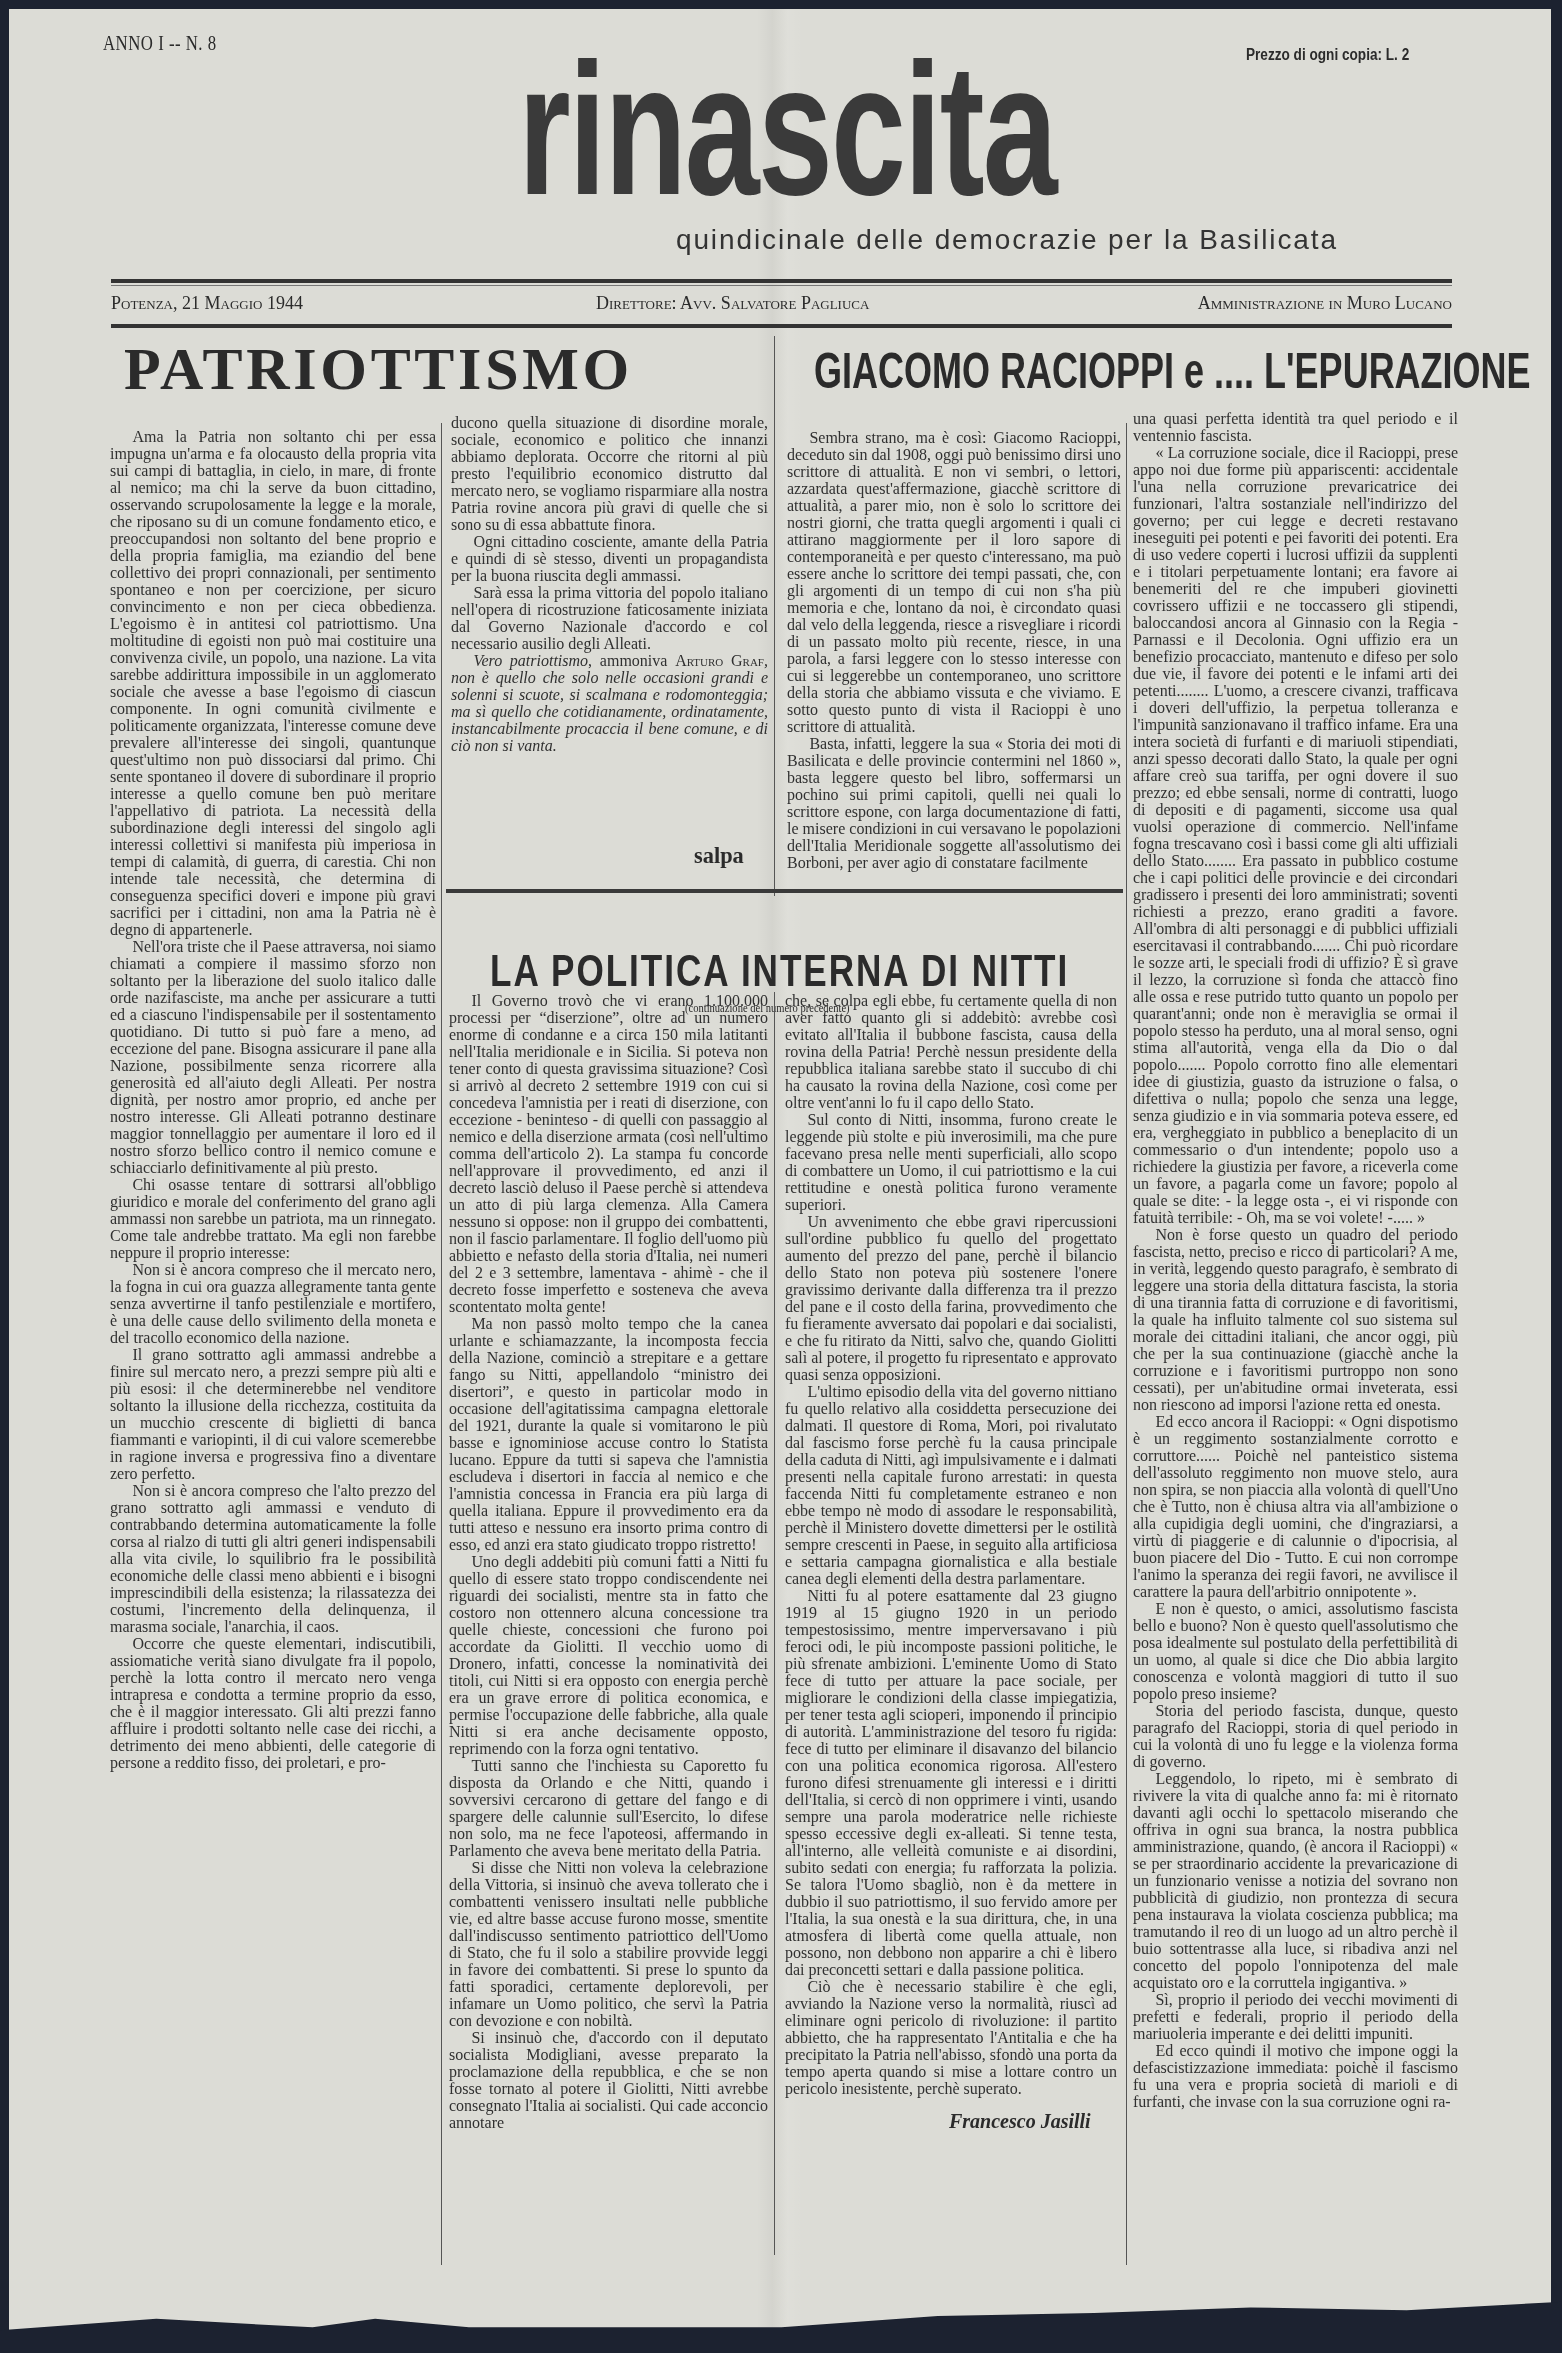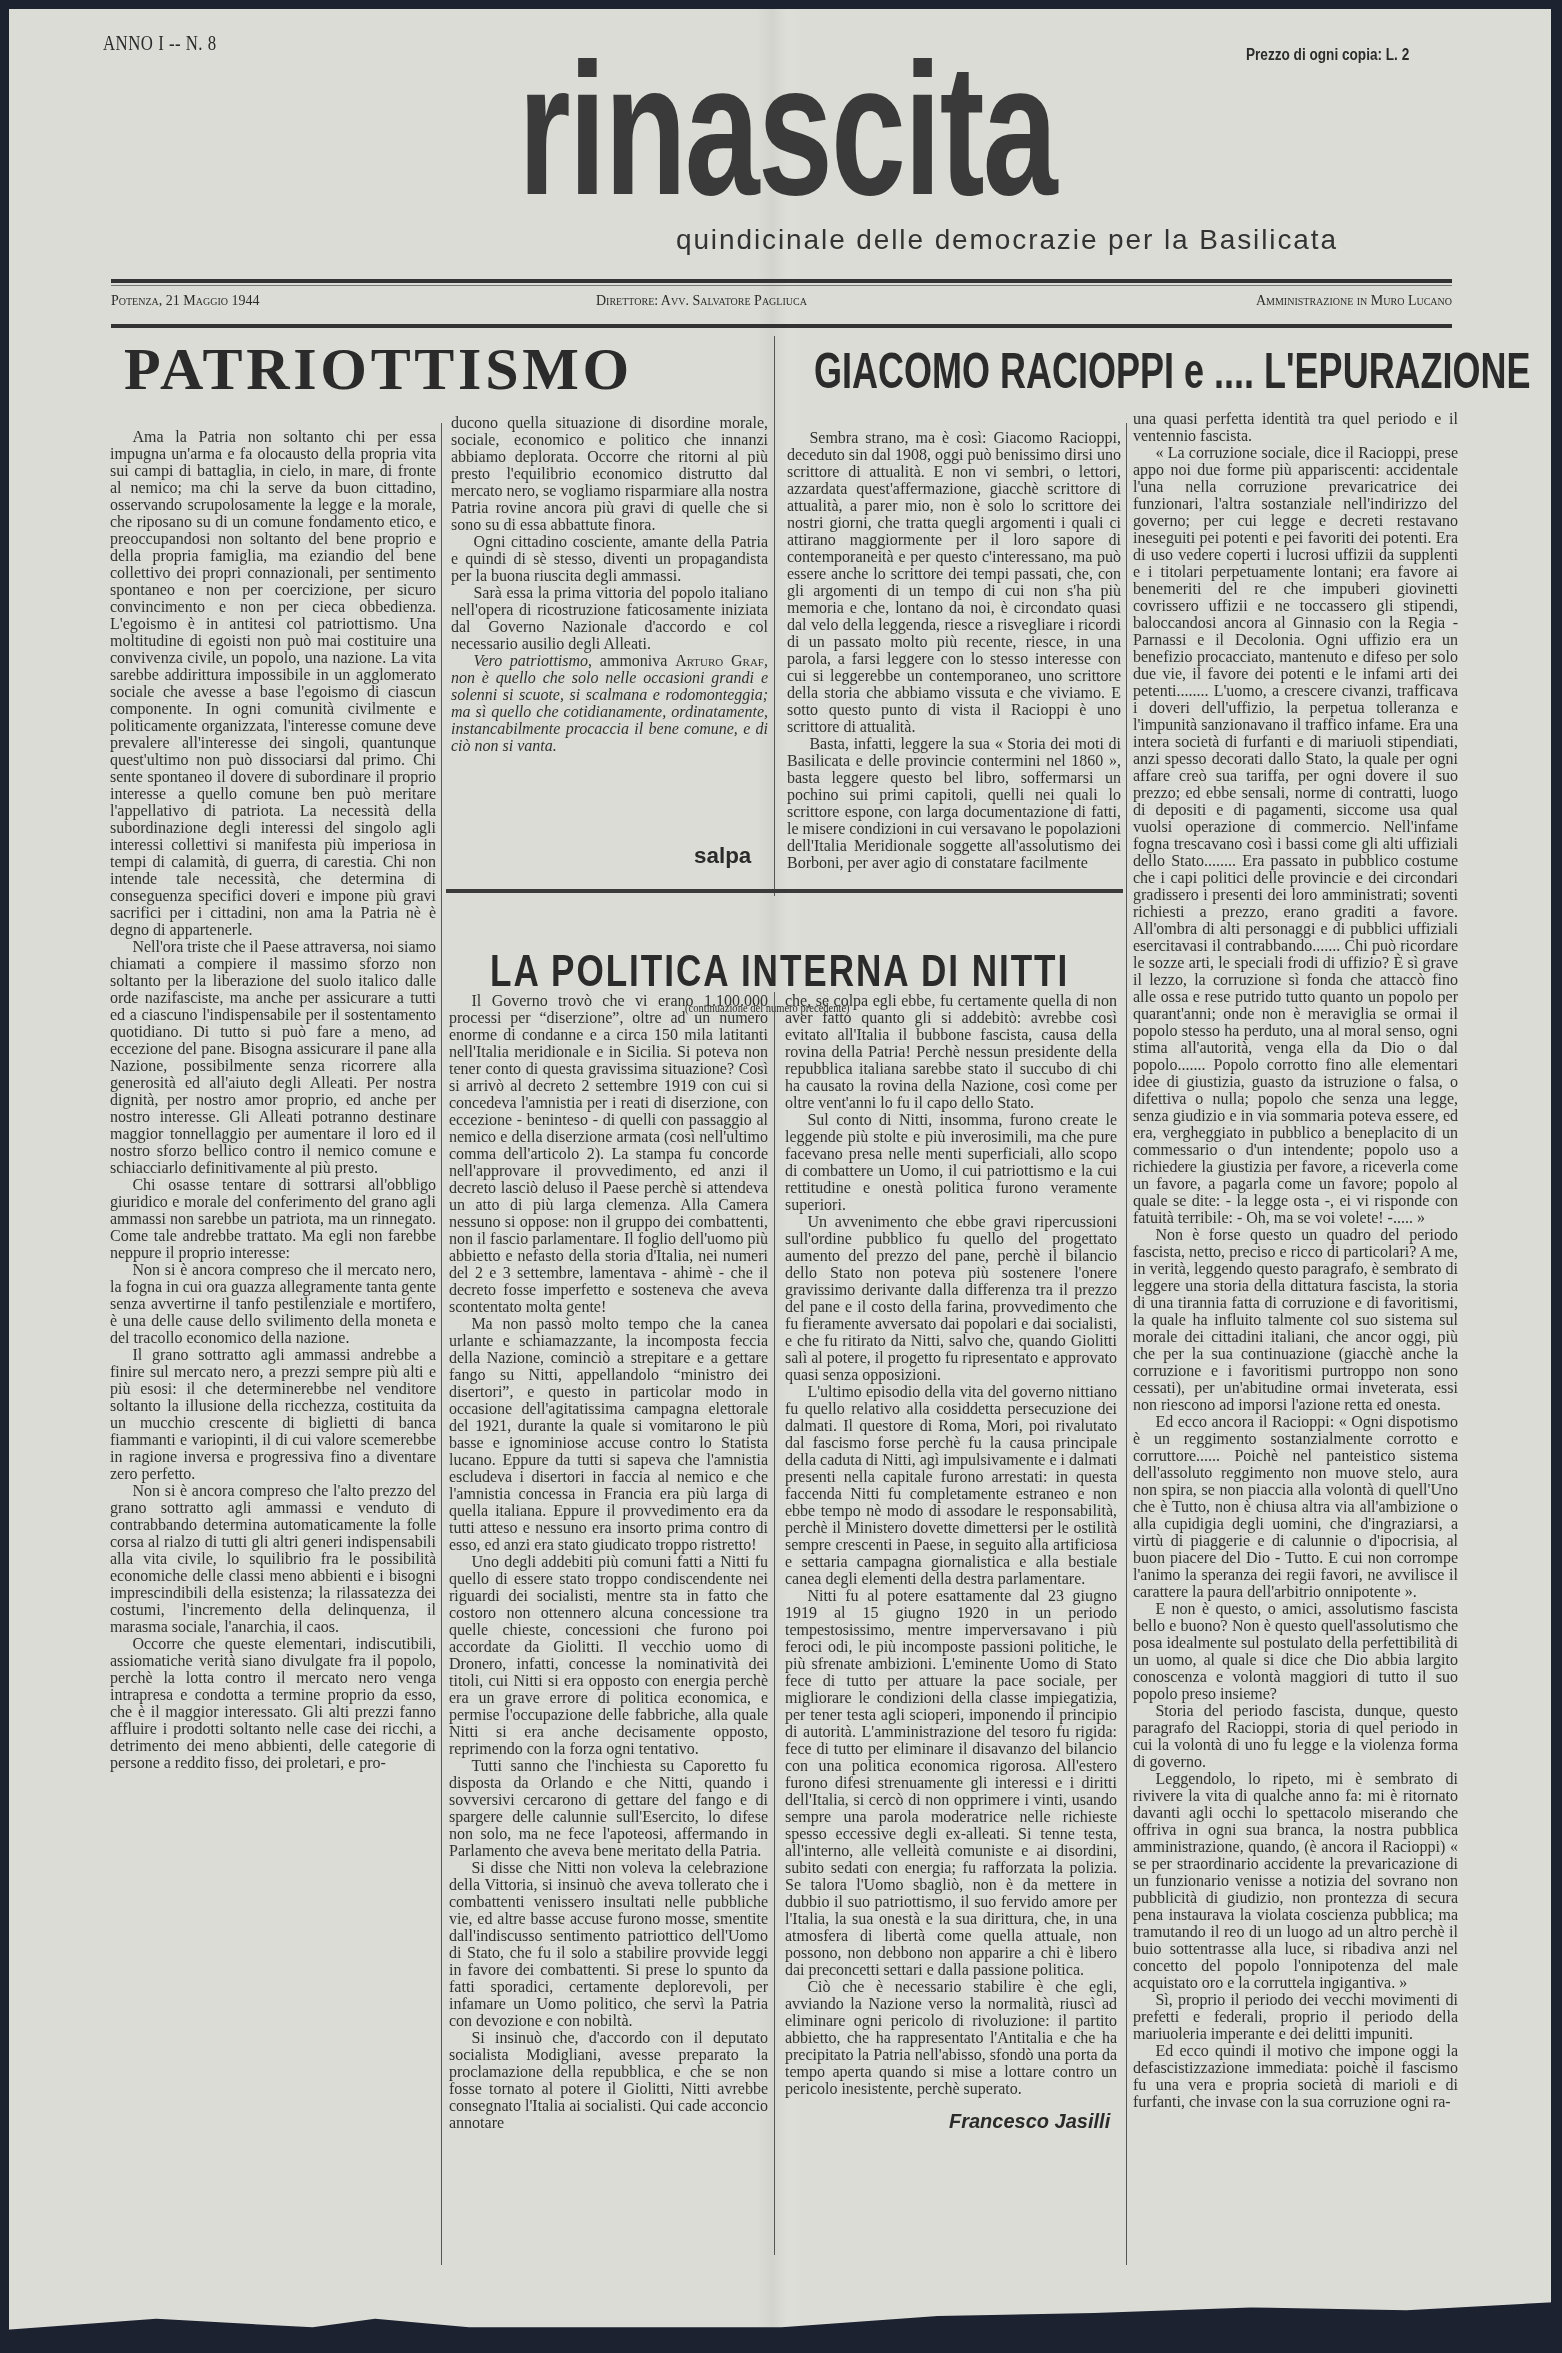--- a/index.html
+++ b/index.html
@@ -14,34 +14,34 @@
     background:#dcdcd6;
     background-image: linear-gradient(90deg, rgba(0,0,0,0) 0%, rgba(0,0,0,0) 48.5%, rgba(0,0,0,0.04) 49.5%, rgba(255,255,255,0.08) 50.5%, rgba(0,0,0,0) 51.5%);
   }
   .abs { position:absolute; }
   .issue { left:103px; top:31px; font-size:21px; letter-spacing:0.6px; transform:scaleX(0.8); transform-origin:left; }
   .price { left:1246px; top:46px; font-family:"Liberation Sans", sans-serif; font-weight:bold; font-size:16px; transform:scaleX(0.85); transform-origin:left; }
   .masthead { left:398px; top:36px; width:778px; text-align:center; font-family:"Liberation Sans", sans-serif; font-weight:bold; font-size:187px; line-height:1; color:#3a3a3a; transform:scaleX(0.72); transform-origin:center; letter-spacing:-2.5px; }
   .subtitle { left:218px; top:224px; width:1120px; text-align:right; font-family:Liberation Sans, sans-serif; font-size:28px; letter-spacing:1.9px; color:#333; }
   .rule-top { left:111px; top:279px; width:1341px; height:4.4px; background:#333; }
   .rule-top2 { left:111px; top:285px; width:1341px; height:1.2px; background:#777; }
-  .infobar { left:111px; top:293px; width:1341px; height:22.4px; font-size:14px; transform:scaleX(1); }
+  .infobar { left:111px; top:293px; width:1341px; height:22.4px; font-size:18px; transform:scaleX(1); }
   .infobar span { position:absolute; top:0; white-space:nowrap; font-variant:small-caps; }
   .rule-bot { left:111px; top:324px; width:1341px; height:3.7px; background:#333; }
   .h1 { font-family:"Liberation Serif", serif; font-weight:bold; color:#2b2b2b; line-height:1; white-space:nowrap; }
   .h-patriot { left:124px; top:339px; font-size:60px; letter-spacing:3.7px; }
   .h-raci { left:814px; top:346px; font-family:"Liberation Sans", sans-serif; font-size:50px; transform:scaleX(0.72); transform-origin:left; width:871px; }
   .h-nitti { left:490px; top:945px; font-family:"Liberation Sans", sans-serif; font-weight:bold; font-size:45px; transform:scaleX(0.78); transform-origin:left; letter-spacing:2.5px; }
   .cont-note { left:685px; top:1001px; font-size:12.4px; transform:scaleX(0.85); transform-origin:left; }
   .col { position:absolute; font-size:16px; line-height:17px; text-align:justify; hyphens:auto; color:#303030; overflow:hidden; }
   .col p { margin:0; text-indent:1.4em; }
   .col p.noindent { text-indent:0; }
   .vline { position:absolute; width:1.2px; background:#555; }
   .hline { position:absolute; height:3.7px; background:#3a3a3a; }
-  .sig { position:absolute; font-family:Liberation Sans, sans-serif; font-weight:bold; }
+  .sig { position:absolute; font-family:Liberation Serif, serif; font-weight:bold; }
   .sig-salpa { left:694px; top:843px; font-size:22.4px; }
   .sig-jasilli { left:949px; top:2110px; font-size:20px; font-style:italic;text-align:right; }
   em { font-style:italic; }
   .sc { font-variant:small-caps; }
   .tear { position:absolute; left:0; top:2296px; width:1563px; height:57px; background:#1c2230; clip-path:polygon(0 60%, 10% 40%, 20% 55%, 24% 40%, 30% 55%, 40% 55%, 50% 55%, 60% 35%, 70% 30%, 80% 20%, 90% 25%, 100% 10%, 100% 100%, 0 100%); }
 </style>
 </head>
 <body>
 
 <div class="paper"></div>

